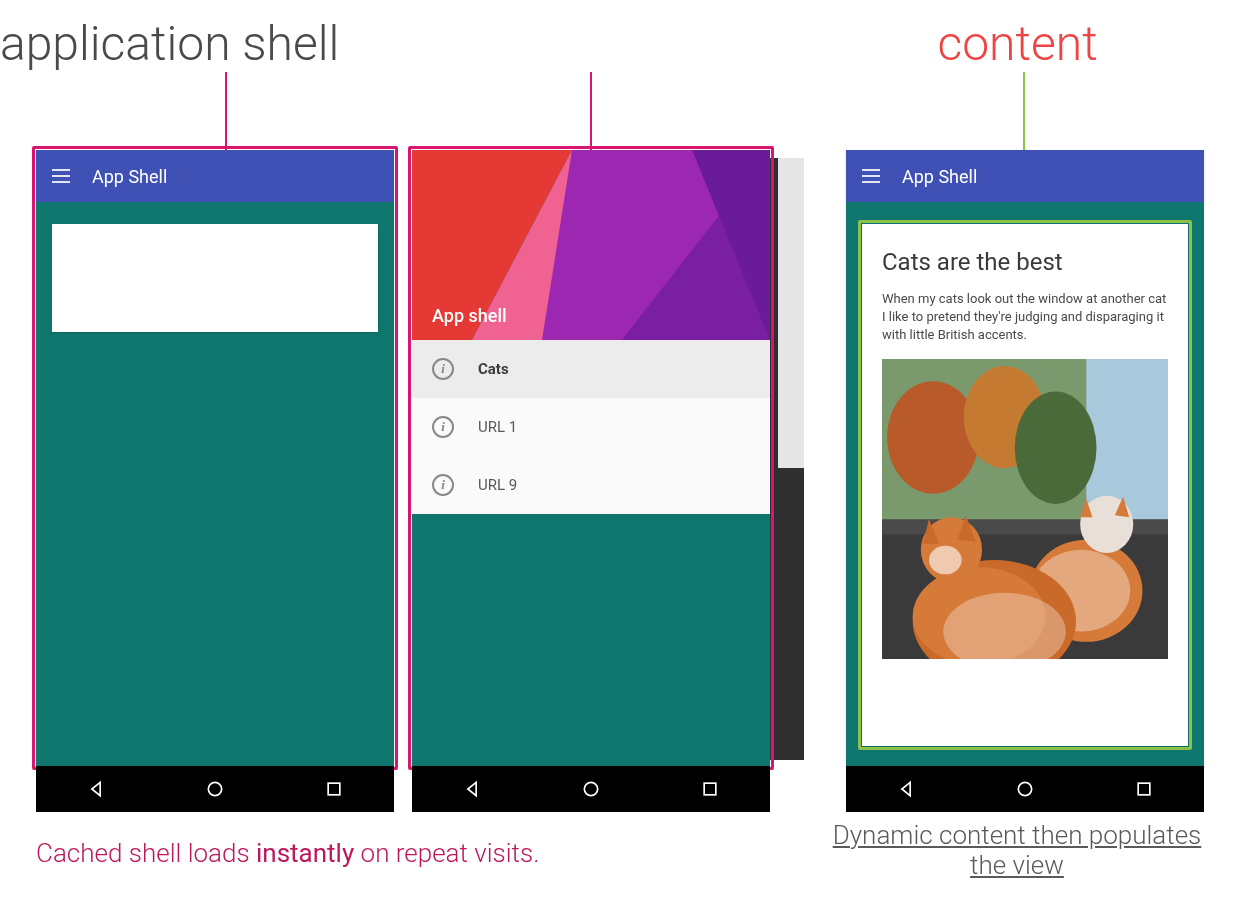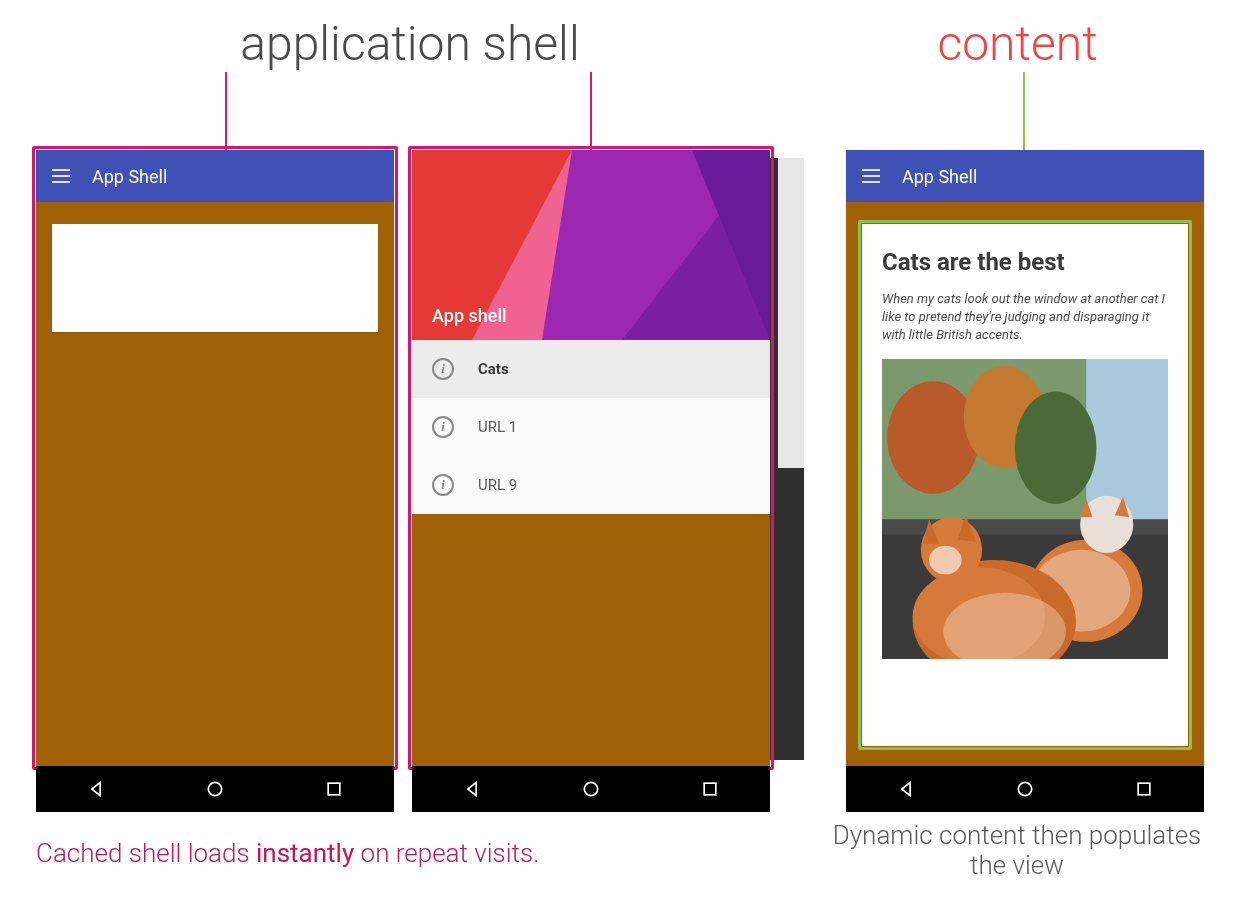--- a/index.html
+++ b/index.html
@@ -9,21 +9,20 @@
       width: 1249px;
       height: 923px;
       position: relative;
     }
     .top-labels {
       display: flex;
       padding-top: 15px;
     }
     .label-shell {
       flex: 0 0 820px;
-      text-align: center;
       font-size: 48px;
       font-weight: 300;
       color: #4a4a4a;
       position: relative;
     }
     .label-content {
       flex: 0 0 395px;
       text-align: center;
       font-size: 48px;
       font-weight: 300;
@@ -55,21 +54,21 @@
     }
     .phones {
       display: flex;
       gap: 18px;
       padding: 0 36px;
       margin-top: 78px;
     }
     .phone {
       width: 358px;
       height: 616px;
-      background: #a16207;
+      background: #0f766e;
       position: relative;
       box-shadow: 0 1px 3px rgba(0,0,0,0.1);
     }
     .phone-bg-strip {
       position: absolute;
       right: -34px;
       top: 8px;
       width: 34px;
       height: 602px;
       background: #2f2f2f;
@@ -201,30 +200,29 @@
       top: 22px;
       left: 16px;
       right: 16px;
       bottom: 16px;
       background: #fff;
       box-shadow: 0 1px 2px rgba(0,0,0,0.15);
       padding: 24px 20px 16px 20px;
     }
     .content-title {
       font-size: 24px;
-      font-weight: 700;
+      font-weight: 400;
       color: #3a3a3a;
       margin-bottom: 14px;
     }
     .content-text {
       font-size: 13px;
       color: #4a4a4a;
       line-height: 1.4;
       margin-bottom: 14px;
-      font-style: italic;
     }
     .content-image {
       width: 100%;
       height: 300px;
       position: relative;
       overflow: hidden;
     }
     .captions {
       display: flex;
       padding: 72px 36px 0 36px;
@@ -237,20 +235,21 @@
       color: #be185d;
     }
     .caption-right {
       width: 392px;
       font-size: 26px;
       font-weight: 300;
       color: #5a5a5a;
       text-align: center;
       margin-left: auto;
       margin-top: -18px;
+      text-decoration: underline;
     }
   </style>
 </head>
 <body>
 
 <div class="top-labels">
   <div class="label-shell">application shell</div>
   <div class="label-content">content</div>
 </div>
 <div class="connector-line shell-line-left"></div>

